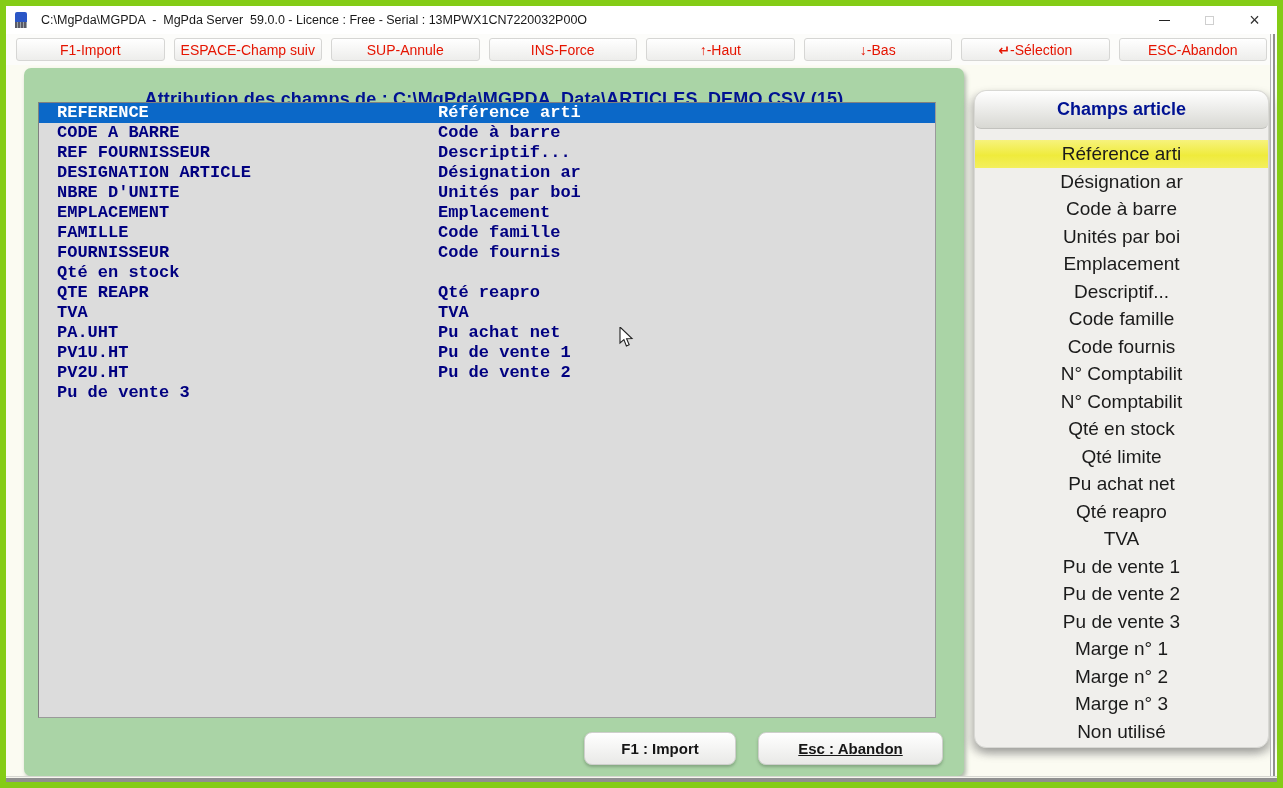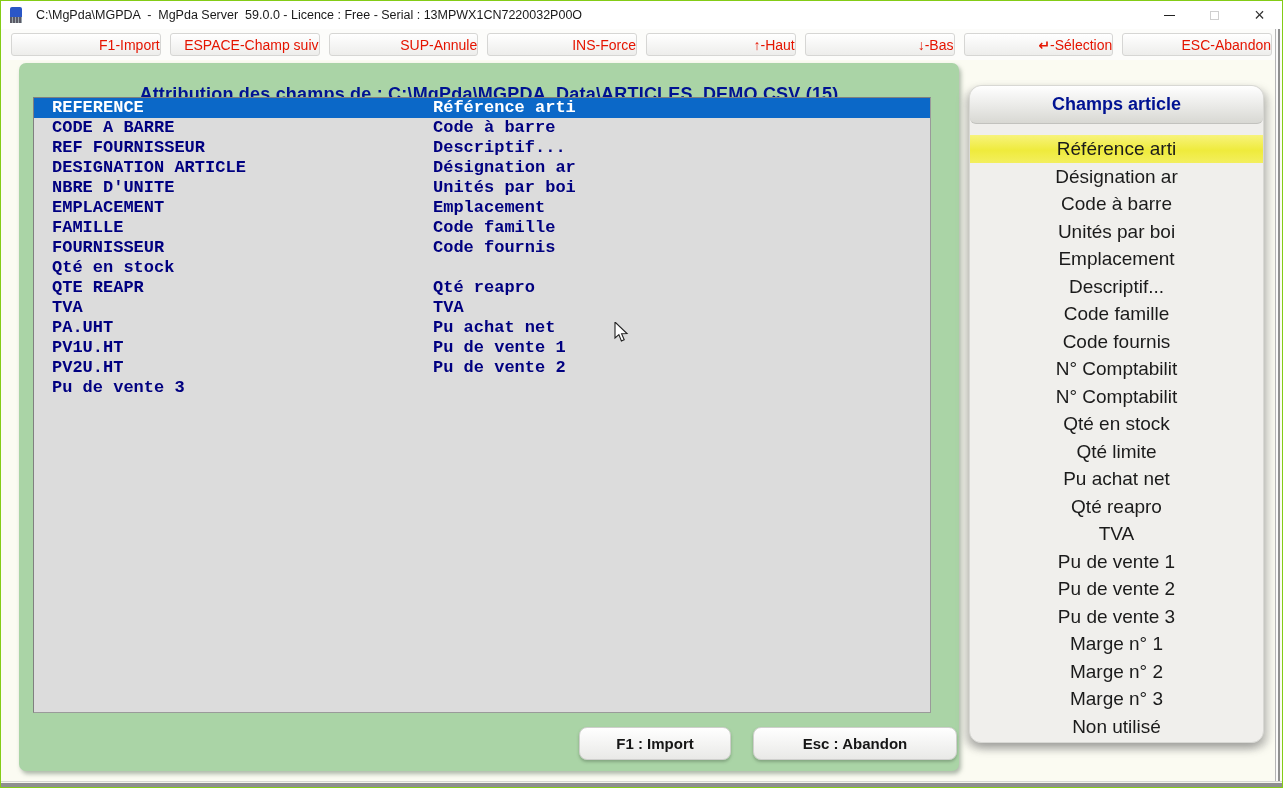--- a/index.html
+++ b/index.html
@@ -1,39 +1,39 @@
 <!DOCTYPE html>
 <html><head>
 <meta charset="utf-8">
 <style>
   * { margin:0; padding:0; box-sizing:border-box; }
   html,body { background:#777; }
   #window {
     position:relative; width:1283px; height:788px; overflow:hidden;
-    background:#fbfbf2; border:1px solid #84cc16;
+    background:#fbfbf2; border:6px solid #84cc16;
     font-family:"Liberation Sans","DejaVu Sans",sans-serif;
   }
   
   .titlebar { position:absolute; left:0; top:0; right:0; height:28px; background:#ffffff;
               display:flex; align-items:center; }
   .app-icon { margin-left:9px; width:12px; height:16px; display:flex; flex-direction:column; }
   .app-icon-top { flex:1; background:#2a56c6; border-radius:2px 2px 0 0; }
   .app-icon-bottom { height:6px; background:repeating-linear-gradient(90deg,#5a5a66 0 2px,#9aa4aa 2px 3px); }
   .title-text { margin-left:14px; font-size:12.5px; color:#191919; white-space:pre; }
   .win-controls { margin-left:auto; display:flex; height:100%; }
   .win-btn { width:45px; height:100%; display:flex; align-items:center; justify-content:center; background:transparent; border:none; }
   .minimize-glyph { width:11px; height:1px; background:#222; display:block; }
   .maximize-glyph { width:9px; height:9px; border:1px solid #cfcfcf; display:block; }
   .close-glyph { font-size:18px; color:#333; line-height:1; }
   
   .toolbar { position:absolute; left:0; top:28px; right:0; height:31px; background:#fcfcfa;
              display:flex; gap:9px; padding:4px 10px; }
   .tb-btn { flex:1; background:linear-gradient(#ffffff,#ededeb); border:1px solid #d6d6d4;
             border-radius:3px; color:#e51400; font-size:14px; font-family:inherit;
-            display:flex; align-items:center; justify-content:flex-end; white-space:pre; }
+            display:flex; align-items:center; justify-content:center; white-space:pre; }
   .tb-glyph { font-weight:700; }
   
   .green-panel { position:absolute; left:18px; top:62px; width:940px; height:708px;
                  background:#aad4a6; border-radius:7px;
                  box-shadow:2px 3px 4px rgba(110,130,110,.55); }
   .panel-title { position:absolute; left:0; top:21px; width:100%; text-align:center;
                  font-weight:700; font-size:18px; letter-spacing:.2px; color:#001292; white-space:pre; }
   .mapping-list { position:absolute; left:14px; top:34px; width:898px; height:616px;
                   background:#dcdcdc; border:1px solid #808080;
                   border-right-color:#9a9a9a; border-bottom-color:#9a9a9a; overflow:hidden; }
@@ -41,21 +41,21 @@
              font-family:"Liberation Mono","DejaVu Sans Mono",monospace;
              font-weight:700; font-size:17px; color:#000080; }
   .map-row .src { width:381px; flex:none; white-space:pre; }
   .map-row .dst { white-space:pre; }
   .map-row.selected { background:#0b68c8; color:#ffffff; }
   .action-btn { position:absolute; height:33px; background:linear-gradient(#ffffff,#e9e9e7);
                 border:1px solid #cfcfcd; border-radius:8px;
                 box-shadow:0 2px 3px rgba(60,80,60,.35);
                 font-weight:700; font-size:15px; color:#161616; font-family:inherit; }
   #btn-import { left:560px; top:664px; width:152px; }
-  #btn-abandon { left:734px; top:664px; width:204px; }
+  #btn-abandon { left:734px; top:664px; width:185px;text-decoration:underline; }
   
   .sidebar { position:absolute; left:968px; top:84px; width:295px; height:658px;
              border-radius:12px; background:#f0efec; border:1px solid #d8d8d4; overflow:hidden;
              box-shadow:-4px 5px 9px rgba(110,110,110,.4), 4px 5px 9px rgba(110,110,110,.4); }
   .sidebar-header { height:38px; background:linear-gradient(#ffffff,#d8d8d3);
                     border-bottom:1px solid #c2c2be; border-radius:12px 12px 6px 6px;
                     display:flex; align-items:center; justify-content:center;
                     font-weight:700; font-size:18px; color:#001292; }
   .sidebar-body { padding-top:11px; }
   .field-option { height:27.5px; line-height:27.5px; text-align:center;

